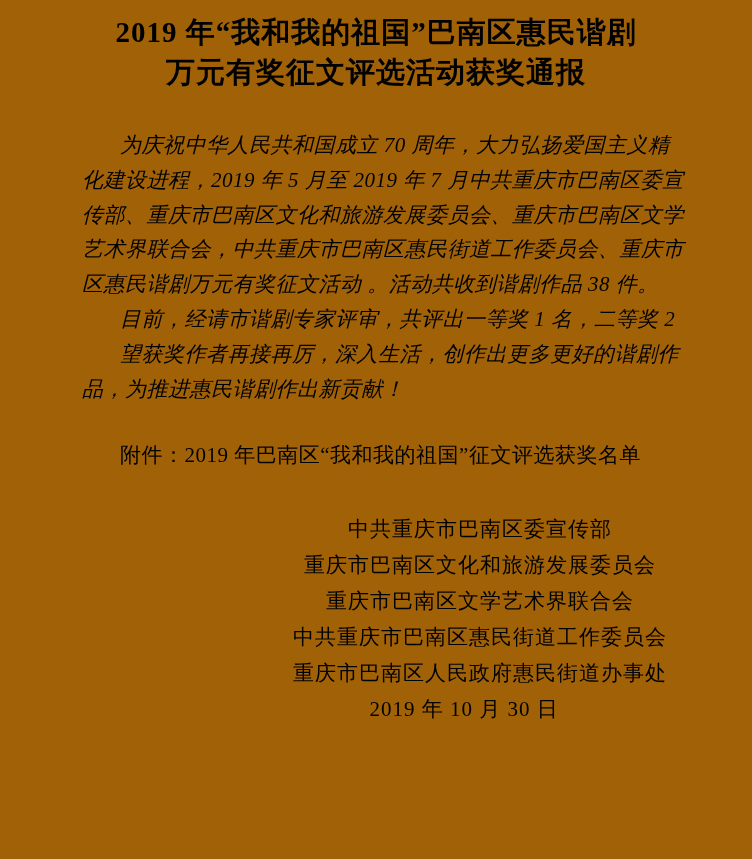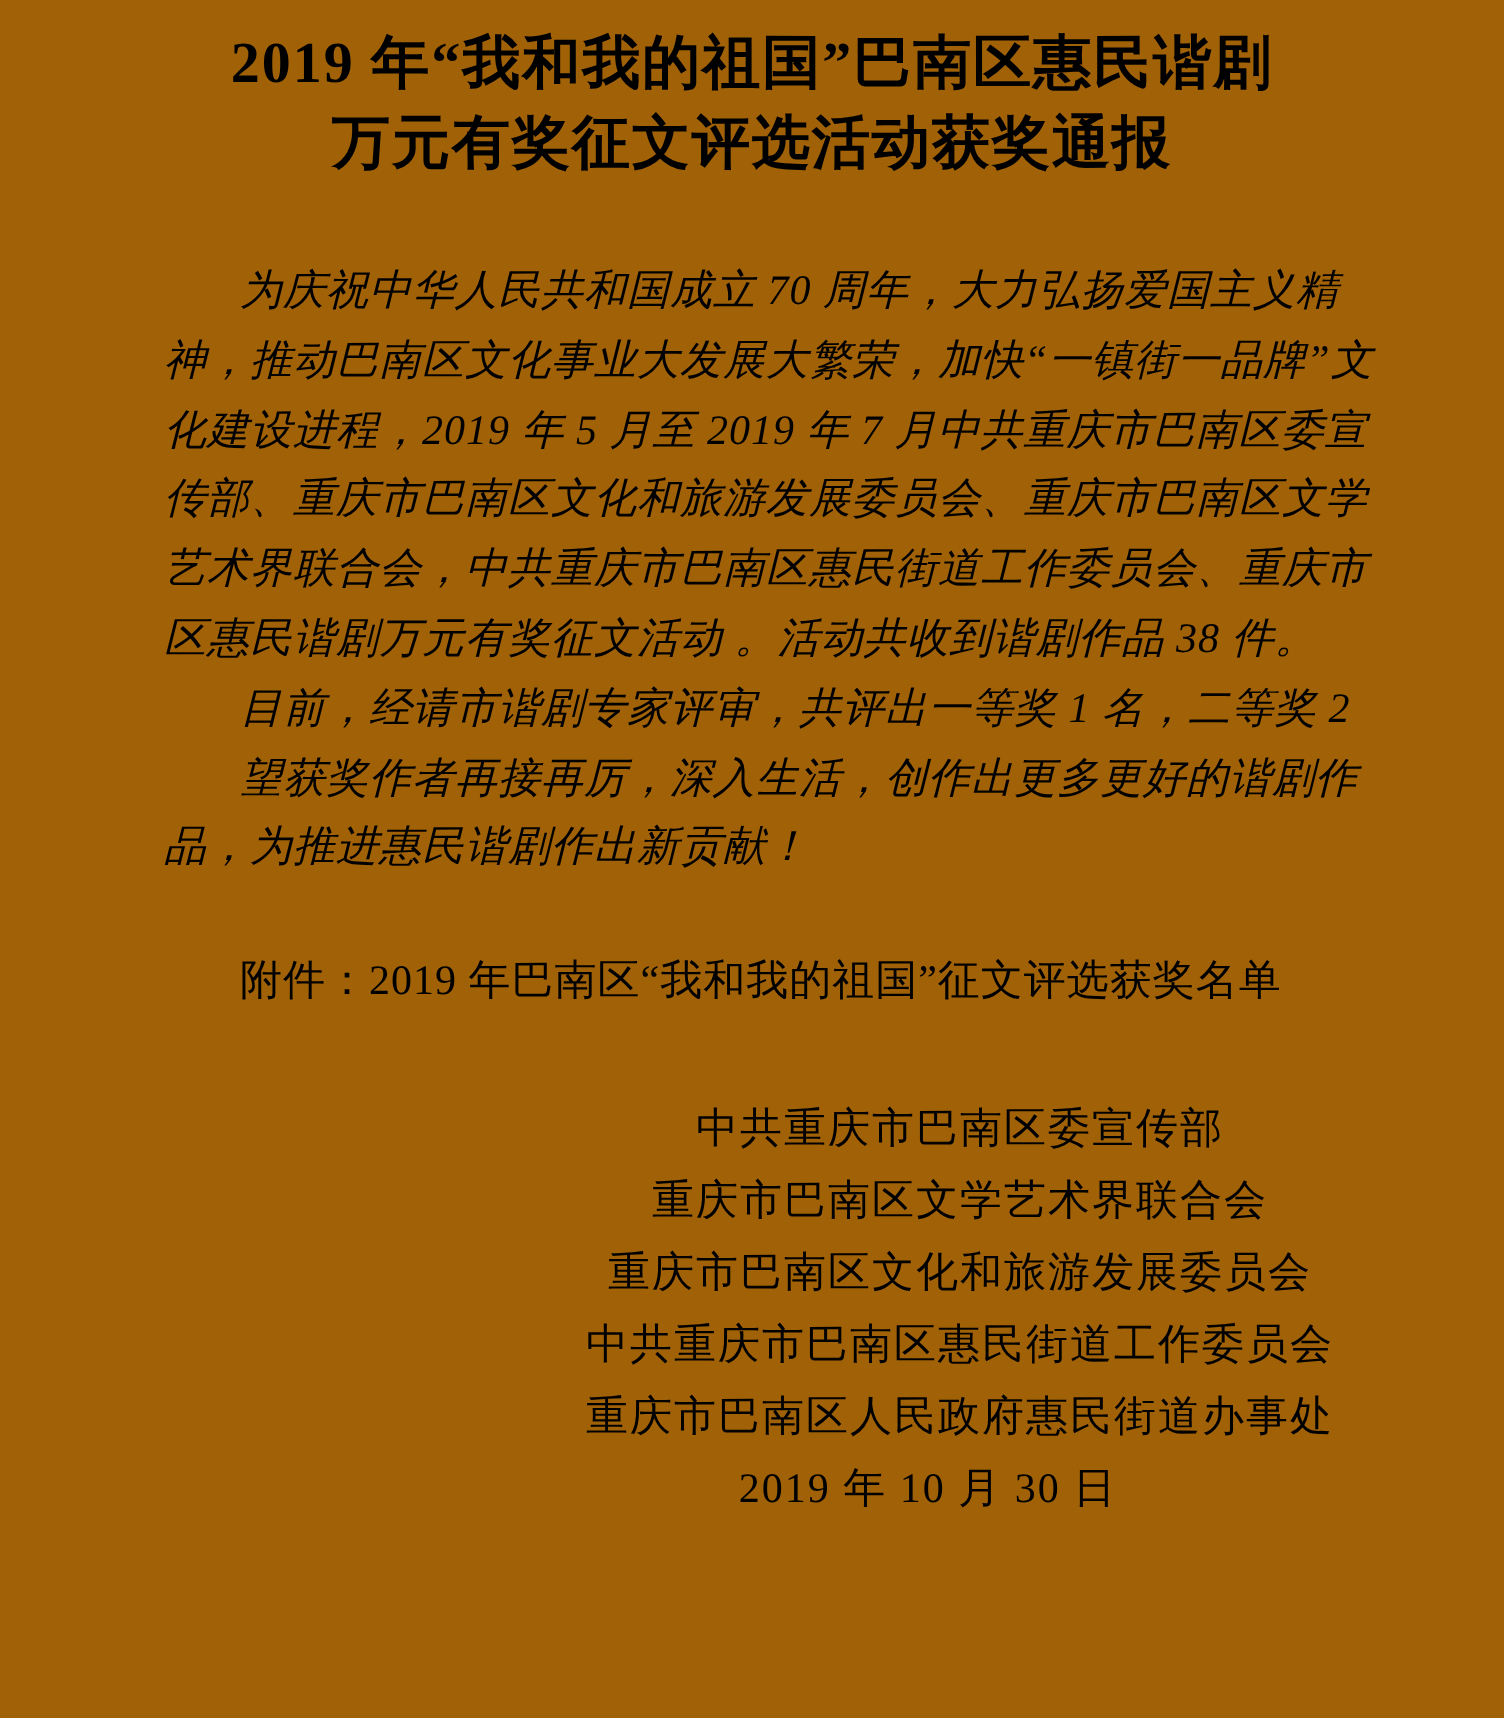--- a/index.html
+++ b/index.html
@@ -79,39 +79,38 @@
 <div class="page">
 
   <h1 class="doc-title">
     <div class="title-line">2019 年“我和我的祖国”巴南区惠民谐剧</div>
     <div class="title-line"><span>万元有奖征文</span><span class="sans-part">评选活动获奖通报</span></div>
   </h1>
 
   <div class="doc-body" id="paragraphs">
       <div class="paragraph">
         <div class="body-line first-line">为庆祝中华人民共和国成立 70 周年，大力弘扬爱国主义精</div>
-        <div class="body-line">神，推动巴南区文化事业大发展大繁荣，加快“一镇街一品牌”文</div>
         <div class="body-line">化建设进程，2019 年 5 月至 2019 年 7 月中共重庆市巴南区委宣</div>
         <div class="body-line">传部、重庆市巴南区文化和旅游发展委员会、重庆市巴南区文学</div>
         <div class="body-line">艺术界联合会，中共重庆市巴南区惠民街道工作委员会、重庆市</div>
         <div class="body-line">区惠民谐剧万元有奖征文活动 。活动共收到谐剧作品 38 件。</div>
       </div>
       <div class="paragraph">
         <div class="body-line first-line">目前，经请市谐剧专家评审，共评出一等奖 1 名，二等奖 2</div>
       </div>
       <div class="paragraph">
         <div class="body-line first-line">望获奖作者再接再厉，深入生活，创作出更多更好的谐剧作</div>
         <div class="body-line">品，为推进惠民谐剧作出新贡献！</div>
       </div>
     </div>
 
   <div class="attachment-line">附件：2019 年巴南区“我和我的祖国”征文评选获奖名单</div>
 
   <div class="signature-block" id="signatures">
       <div class="signature-line">中共重庆市巴南区委宣传部</div>
+      <div class="signature-line">重庆市巴南区文化和旅游发展委员会</div>
       <div class="signature-line">重庆市巴南区文学艺术界联合会</div>
-      <div class="signature-line">重庆市巴南区文化和旅游发展委员会</div>
       <div class="signature-line">中共重庆市巴南区惠民街道工作委员会</div>
       <div class="signature-line">重庆市巴南区人民政府惠民街道办事处</div>
       <div class="signature-date">2019 年 10 月 30 日</div>
     </div>
 
 </div>
 
 </body></html>

